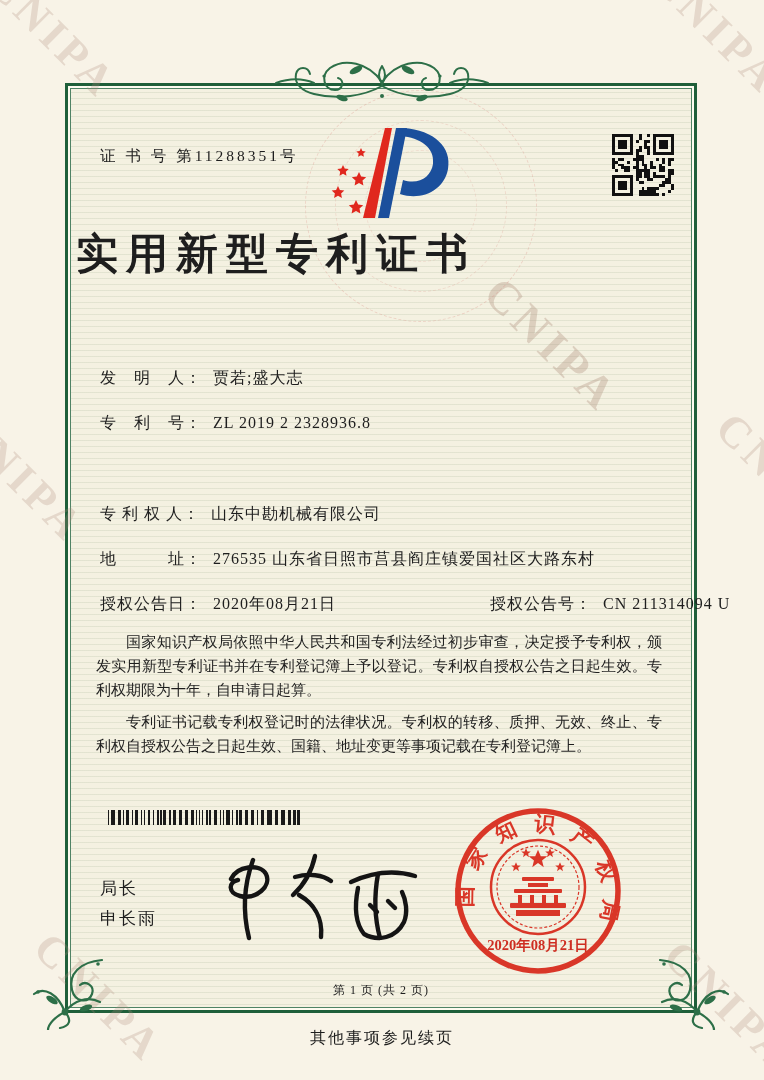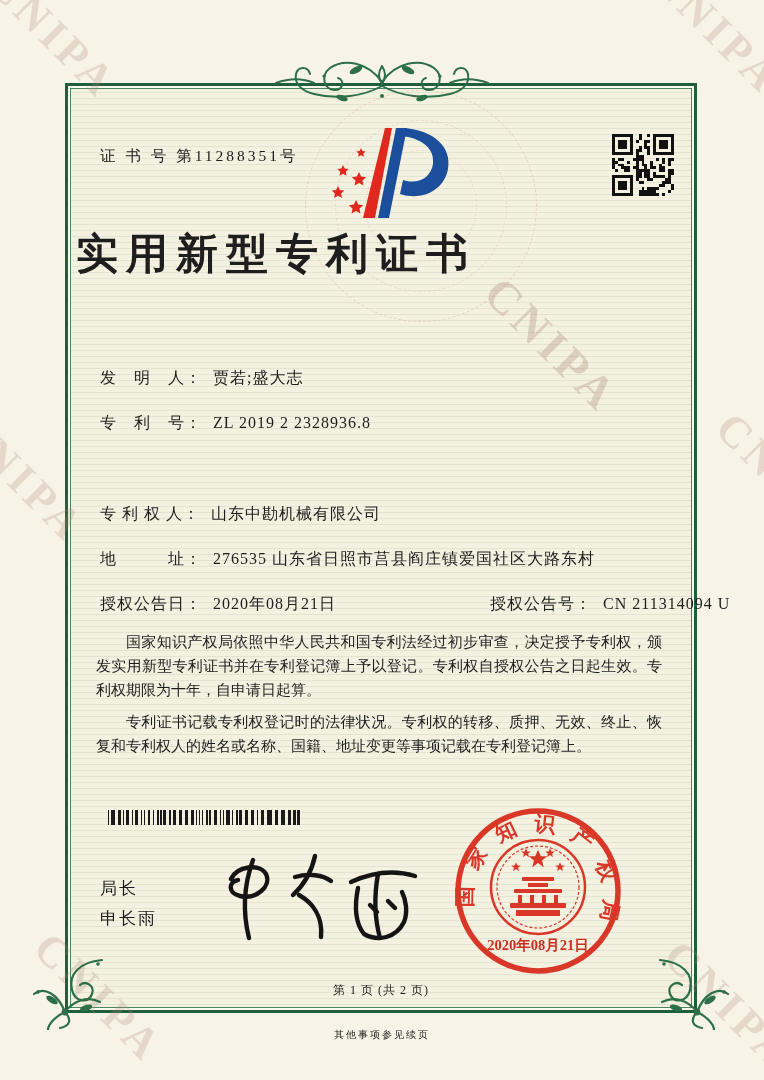--- a/index.html
+++ b/index.html
@@ -38,21 +38,21 @@
   .frow2{position:absolute;left:390px;top:0;}
 
   .paras{left:96px;top:630px;width:566px;font-size:15px;line-height:24px;
          text-align:justify;}
   .paras p{margin:0 0 8px 0;text-indent:2em;}
 
   .officer{left:100px;top:874px;font-family:"Liberation Sans","DejaVu Sans",sans-serif;
            font-size:17px;line-height:30px;letter-spacing:2px;}
 
   .pageno{left:65px;top:982px;width:632px;text-align:center;font-size:12px;letter-spacing:1px;}
-  .note{left:0;top:1028px;width:764px;text-align:center;font-size:10px;letter-spacing:2px;}
+  .note{left:0;top:1028px;width:764px;text-align:center;font-size:16px;letter-spacing:2px;}
 
   svg{display:block;}
 </style>
 </head>
 <body>
 
 <div class="page">
 
   <span class="wm" style="left:-28px;top:8px;font-size:44px;">CNIPA</span>
   <span class="wm" style="left:636px;top:4px;font-size:44px;">CNIPA</span>
@@ -382,21 +382,21 @@
     <span class="lab">授权公告日：</span>
     <span class="val">2020年08月21日</span>
     <span class="frow2">
       <span class="lab">授权公告号：</span>
       <span class="val">CN 211314094 U</span>
     </span>
   </div>
 
   <div class="content paras" style="position:absolute;">
     <p>国家知识产权局依照中华人民共和国专利法经过初步审查，决定授予专利权，颁发实用新型专利证书并在专利登记簿上予以登记。专利权自授权公告之日起生效。专利权期限为十年，自申请日起算。</p>
-    <p>专利证书记载专利权登记时的法律状况。专利权的转移、质押、无效、终止、恢复和专利权人的姓名或名称、国籍、地址变更等事项记载在专利登记簿上。</p>
+    <p>专利证书记载专利权登记时的法律状况。专利权的转移、质押、无效、终止、专利权自授权公告之日起生效、国籍、地址变更等事项记载在专利登记簿上。</p>
   </div>
 
   <svg class="content" id="barcode" style="left:108px;top:810px;" width="195" height="15" preserveAspectRatio="none" fill="#1a1a1a" shape-rendering="crispEdges" viewBox="0 0 131 15">
       <rect x="0" y="0" width="1" height="15"></rect>
       <rect x="2" y="0" width="3" height="15"></rect>
       <rect x="7" y="0" width="2" height="15"></rect>
       <rect x="10" y="0" width="1" height="15"></rect>
       <rect x="12" y="0" width="2" height="15"></rect>
       <rect x="16" y="0" width="1" height="15"></rect>
       <rect x="18" y="0" width="2" height="15"></rect>

